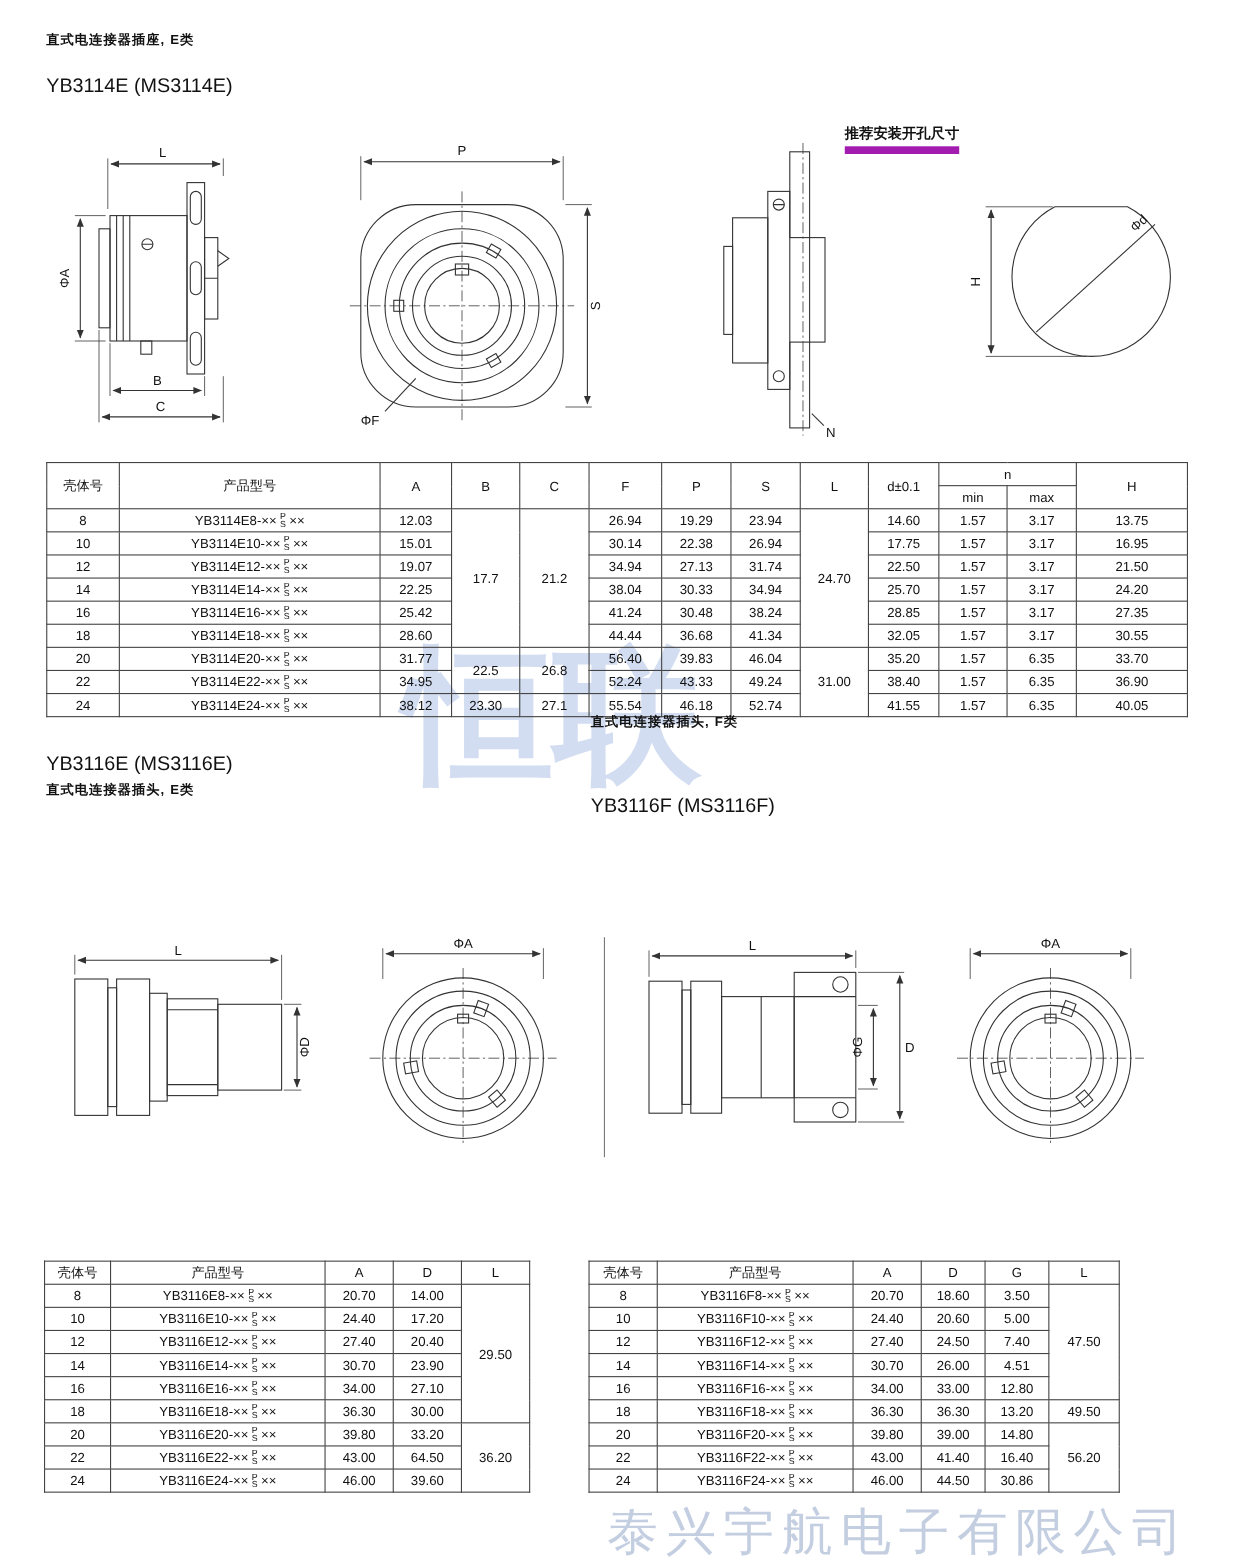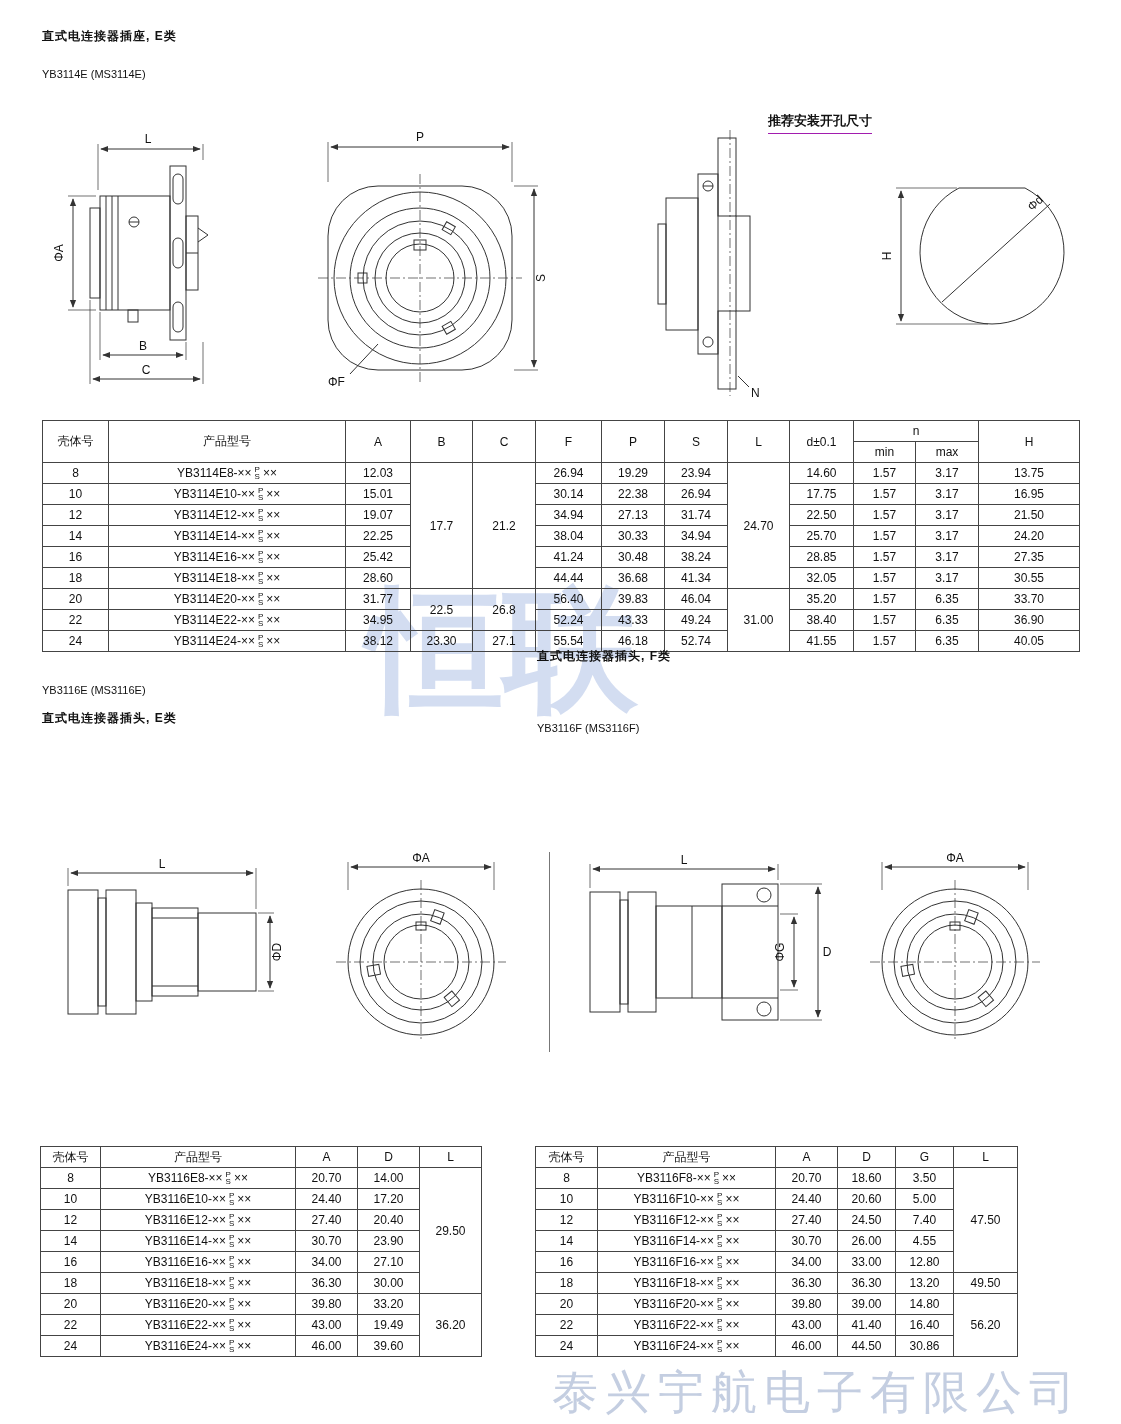--- a/index.html
+++ b/index.html
@@ -1,21 +1,21 @@
 <!DOCTYPE html>
 <html><head>
 <meta charset="utf-8">
 <style>
   * { margin:0; padding:0; box-sizing:border-box; }
   body { background:#e8e8e8; font-family:"Liberation Sans", sans-serif; }
   .page { position:relative; width:1121px; height:1424px; background:#fff; overflow:hidden; margin:0 auto; color:#111; }
   .abs { position:absolute; }
   .title { font-size:12px; font-weight:bold; letter-spacing:1px; }
-  .subtitle { font-size:11px; }
-  .mount-note { font-size:13px; font-weight:bold; border-bottom:1px solid #a21caf; padding-bottom:3px; }
+  .subtitle { font-size:18px; }
+  .mount-note { font-size:13px; font-weight:bold; border-bottom:7px solid #a21caf; padding-bottom:3px; }
   table { border-collapse:collapse; table-layout:fixed; font-size:12px; background:transparent;padding-left:31px; }
   th, td { border:1px solid #444; text-align:center; vertical-align:middle; padding:0 2px; height:21px; font-weight:normal; white-space:nowrap; overflow:hidden; }
   .ps { display:inline-block; vertical-align:middle; margin:0 3px; }
   .ps i { display:block; font-style:normal; font-size:8px; line-height:7px; text-align:center; }
   .wm-center { font-size:135px; font-weight:bold; color:rgba(128,158,216,0.35); pointer-events:none; }
   .wm-bottom { font-size:46px; color:rgba(138,158,196,0.5); letter-spacing:7px; white-space:nowrap; pointer-events:none; }
   .divider-v { width:1px; background:#777; }
   svg .ln  { stroke:#333; stroke-width:1; fill:none; }
   svg .dim { stroke:#333; stroke-width:1; fill:none; }
   svg .ext { stroke:#333; stroke-width:0.7; fill:none; }
@@ -453,21 +453,21 @@
           <td>20</td>
           <td><span>YB3116E20-××</span><span class="ps"><i>P</i><i>S</i></span><span>××</span></td>
           <td>39.80</td>
           <td>33.20</td>
           <td rowspan="3">36.20</td>
         </tr>
         <tr>
           <td>22</td>
           <td><span>YB3116E22-××</span><span class="ps"><i>P</i><i>S</i></span><span>××</span></td>
           <td>43.00</td>
-          <td>19.49</td>
+          <td>64.50</td>
         </tr>
         <tr>
           <td>24</td>
           <td><span>YB3116E24-××</span><span class="ps"><i>P</i><i>S</i></span><span>××</span></td>
           <td>46.00</td>
           <td>39.60</td>
         </tr>
       </tbody>
     </table>
 
@@ -511,21 +511,21 @@
           <td><span>YB3116F12-××</span><span class="ps"><i>P</i><i>S</i></span><span>××</span></td>
           <td>27.40</td>
           <td>24.50</td>
           <td>7.40</td>
         </tr>
         <tr>
           <td>14</td>
           <td><span>YB3116F14-××</span><span class="ps"><i>P</i><i>S</i></span><span>××</span></td>
           <td>30.70</td>
           <td>26.00</td>
-          <td>4.55</td>
+          <td>4.51</td>
         </tr>
         <tr>
           <td>16</td>
           <td><span>YB3116F16-××</span><span class="ps"><i>P</i><i>S</i></span><span>××</span></td>
           <td>34.00</td>
           <td>33.00</td>
           <td>12.80</td>
         </tr>
         <tr>
           <td>18</td>

